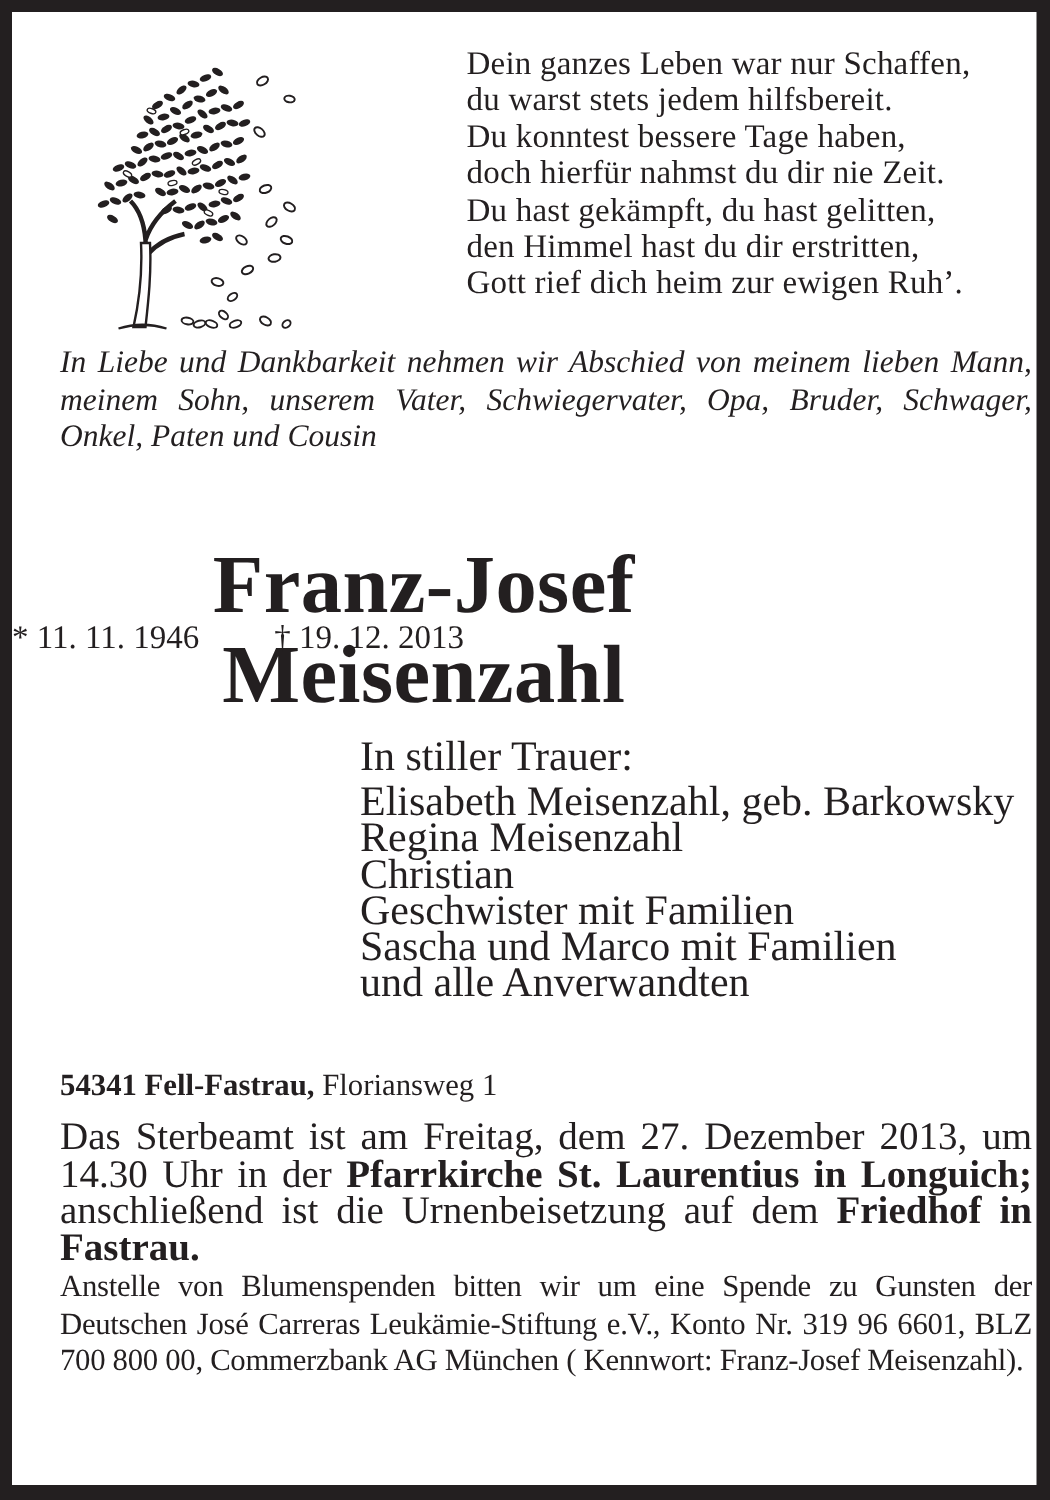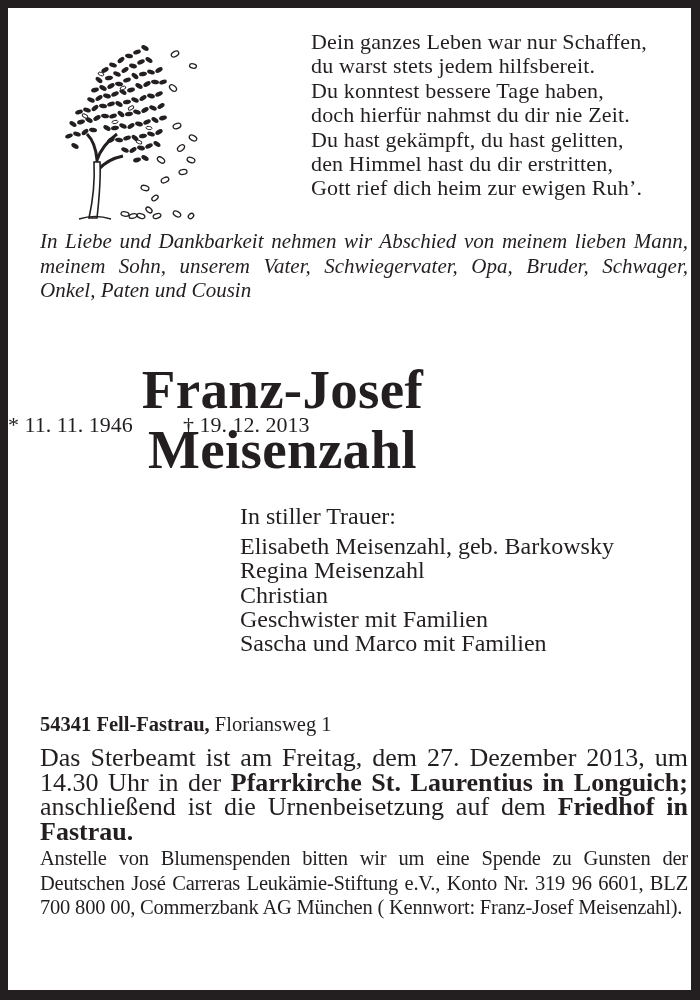--- a/index.html
+++ b/index.html
@@ -28,23 +28,23 @@
     font-family:"Liberation Serif", "DejaVu Serif", serif;
     font-weight:bold; font-size:55px; line-height:60px; letter-spacing:0.3px;
   }
   .dates {
     position:absolute; left:0; top:403px; width:695px; text-align:left;
     font-family:"Liberation Serif", serif;
     font-size:22px; line-height:28px;
   }
   .dates .sep { display:inline-block; width:50px; }
   .mourners {
-    position:absolute; left:232px; top:496px; width:440px;
-    font-family:"Liberation Serif", serif;
-    font-size:24px; line-height:24.2px;
+    position:absolute; left:232px; top:485px; width:440px;
+    font-family:"Liberation Serif", serif;
+    font-size:28px; line-height:24.2px;
   }
   .mourners .title { margin-bottom:6px; }
   .mourners div { white-space:nowrap; }
   .address {
     position:absolute; left:32px; top:704px; width:648px;
     font-family:"Liberation Serif", serif;
     font-size:20.5px; line-height:24px;
   }
   .service {
     position:absolute; left:32px; top:738px; width:648px;
@@ -208,20 +208,21 @@
     <span>* 11. 11. 1946</span><span class="sep"></span><span>† 19. 12. 2013</span>
   </div>
 
   <div class="mourners">
     <div class="title">In stiller Trauer:</div>
     <div>Elisabeth Meisenzahl, geb. Barkowsky</div>
     <div>Regina Meisenzahl</div>
     <div>Christian</div>
     <div>Geschwister mit Familien</div>
     <div>Sascha und Marco mit Familien</div>
+    <div>und alle Anverwandten</div>
   </div>
 
   <div class="address">
     <b>54341 Fell-Fastrau,</b><span> Floriansweg 1</span>
   </div>
 
   <div class="service"><span>Das Sterbeamt ist am Freitag, dem 27. Dezember 2013, um 14.30 Uhr in der </span><b>Pfarrkirche St. Laurentius in Longuich;</b><span> anschließend ist die Urnenbeisetzung auf dem </span><b>Friedhof in Fastrau.</b></div>
 
   <div class="donation">Anstelle von Blumenspenden bitten wir um eine Spende zu Gunsten der Deutschen José Carreras Leukämie-Stiftung e.V., Konto Nr. 319 96 6601, BLZ 700 800 00, Commerzbank AG München ( Kennwort: Franz-Josef Meisenzahl).</div>
 

